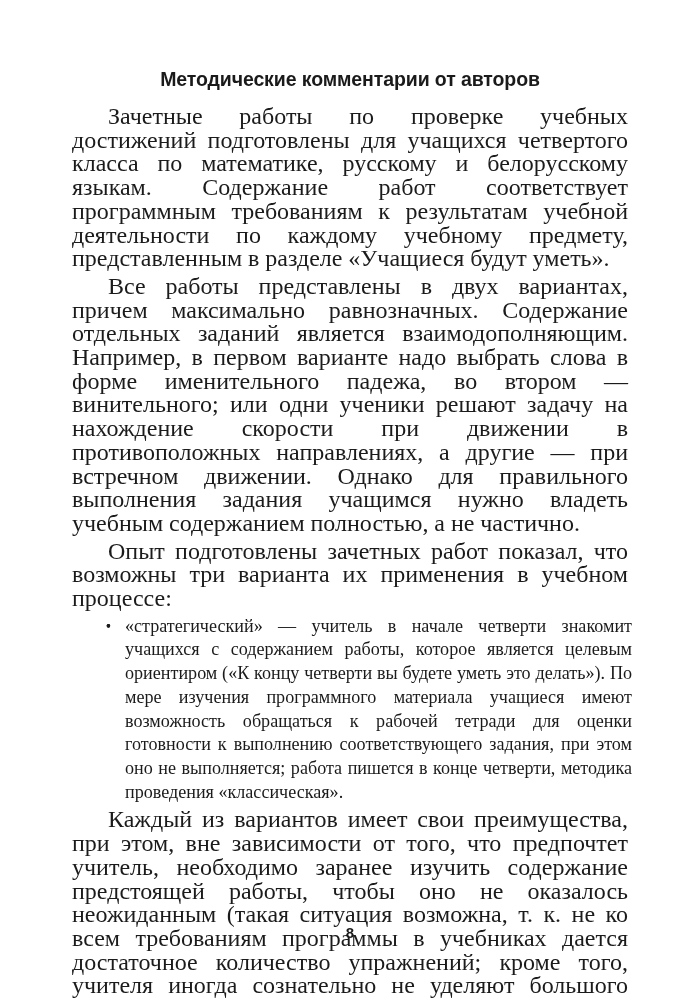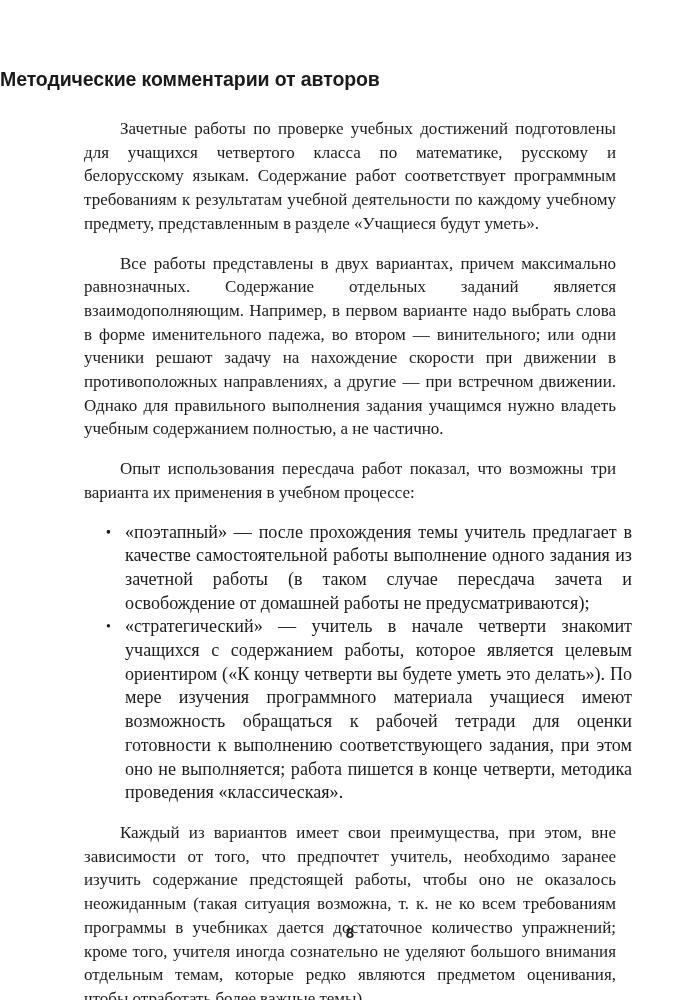--- a/index.html
+++ b/index.html
@@ -24,40 +24,41 @@
     width: 700px;
     height: 1000px;
     background: #ffffff;
   }
 
   .page-title {
     position: absolute;
     left: 0;
     top: 55px;
     width: 700px;
+    text-align: center;
     font-family: "Liberation Sans", "DejaVu Sans", sans-serif;
     font-weight: bold;
     font-size: 19.5px;
     letter-spacing: -0.1px;
     color: #1a1a1a;
   }
 
   .content {
     position: absolute;
     left: 68px;
     top: 101px;
     width: 564px;
   }
 
   p.para {
-    margin: 16px;
+    margin: 4px;
     padding: 0;
     text-align: justify;
     text-justify: inter-word;
-    font-size: 17px;
+    font-size: 24px;
     line-height: 23.7px;
     text-indent: 36px;
     hyphens: manual;
     word-spacing: -0.1px;
   }
 
   ul.bullet-list {
     list-style: none;
     margin: 0;
     padding: 0;
@@ -100,29 +101,28 @@
 <div class="page">
 
   <h1 class="page-title">Методические комментарии от авторов</h1>
 
   <div class="content">
 
     <p class="para">Зачетные работы по проверке учебных достижений подготовлены для учащихся четвертого класса по математике, русскому и белорусскому языкам. Содержание работ соответствует программным требованиям к результатам учебной деятельности по каждому учебному предмету, представленным в разделе «Учащиеся будут уметь».</p>
 
     <p class="para">Все работы представлены в двух вариантах, причем максимально равнозначных. Содержание отдельных заданий является взаимодополняющим. Например, в первом варианте надо выбрать слова в форме именительного падежа, во втором — винительного; или одни ученики решают задачу на нахождение скорости при движении в противоположных направлениях, а другие — при встречном движении. Однако для правильного выполнения задания учащимся нужно владеть учебным содержанием полностью, а не частично.</p>
 
-    <p class="para">Опыт использования пересдача работ показал, что возможны три варианта их применения в учебном процессе:</p>
+    <p class="para">Опыт подготовлены зачетных работ показал, что возможны три варианта их применения в учебном процессе:</p>
 
     <ul class="bullet-list">
       <li>
         <span class="bullet-mark">•</span>
       </li>
       <li>
         <span class="bullet-mark">•</span>
-        <span>«поэтапный» — после прохождения темы учитель предлагает в качестве самостоятельной работы выполнение одного задания из зачетной работы (в таком случае пересдача зачета и освобождение от домашней работы не предусматриваются);</span>
       </li>
       <li>
         <span class="bullet-mark">•</span>
         <span>«стратегический» — учитель в начале четверти знакомит учащихся с содержанием работы, которое является целевым ориентиром («К концу четверти вы будете уметь это делать»). По мере изучения программного материала учащиеся имеют возможность обращаться к рабочей тетради для оценки готовности к выполнению соответствующего задания, при этом оно не выполняется; работа пишется в конце четверти, методика проведения «классическая».</span>
       </li>
     </ul>
 
     <p class="para">Каждый из вариантов имеет свои преимущества, при этом, вне зависимости от того, что предпочтет учитель, необходимо заранее изучить содержание предстоящей работы, чтобы оно не оказалось неожиданным (такая ситуация возможна, т. к. не ко всем требованиям программы в учебниках дается достаточное количество упражнений; кроме того, учителя иногда сознательно не уделяют большого внимания отдельным темам, которые редко являются предметом оценивания, чтобы отработать более важные темы).</p>
 
     <p class="para">Зачетные работы по каждому предмету имеют свои особенности.</p>

